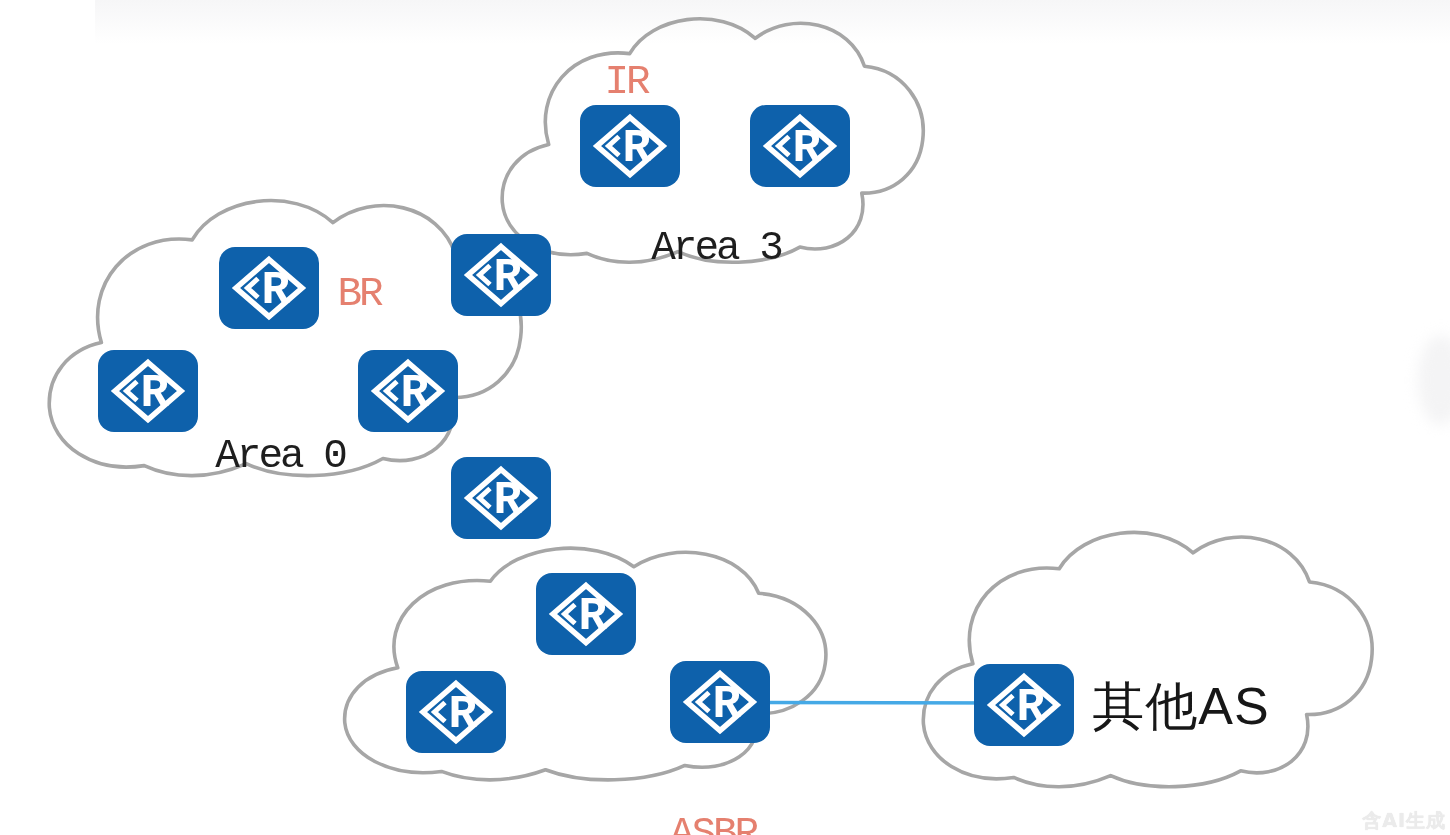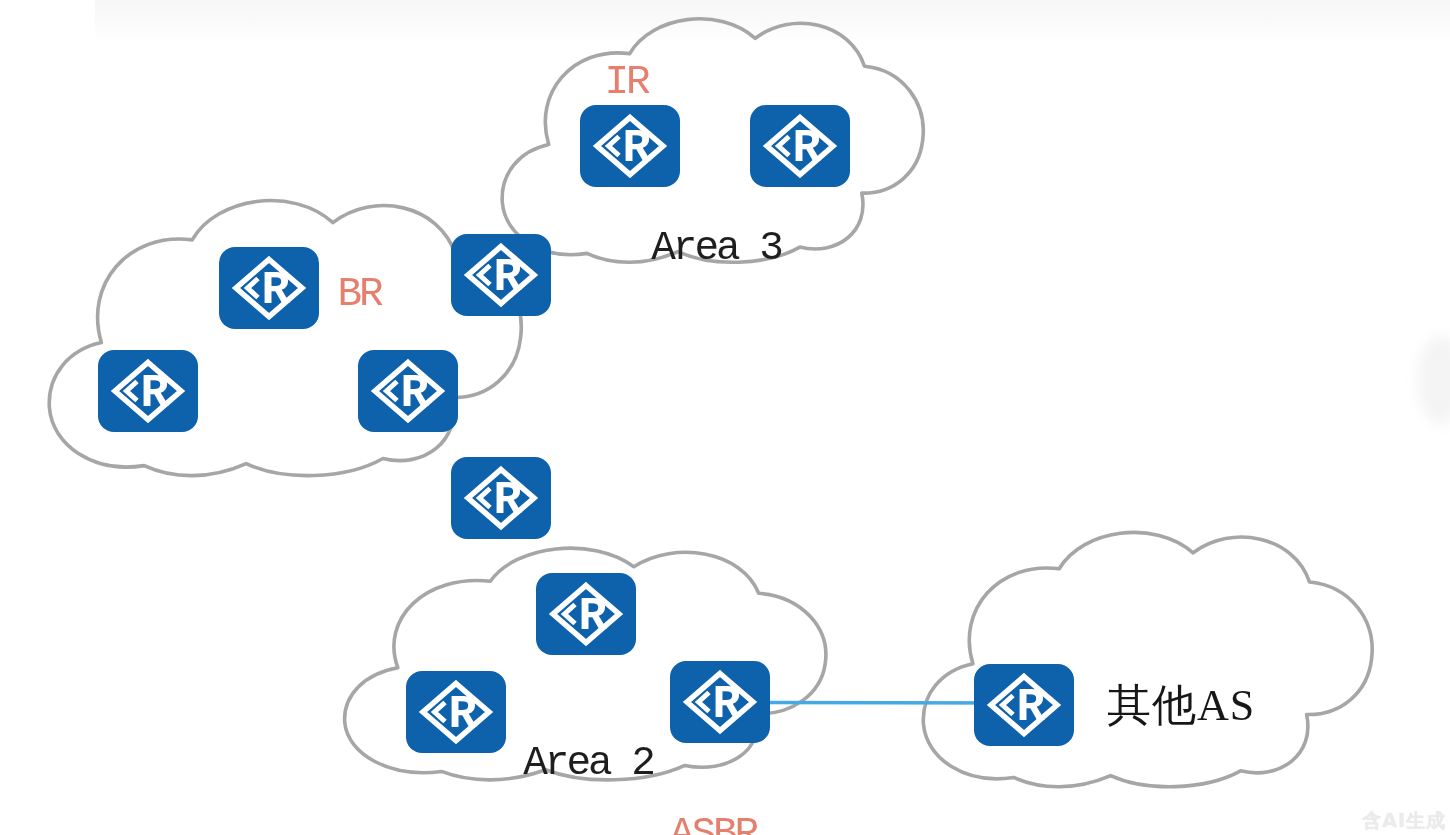--- a/index.html
+++ b/index.html
@@ -5,21 +5,21 @@
   html,body{margin:0;padding:0;background:#ffffff;}
   .stage{position:relative;width:1450px;height:835px;background:#ffffff;overflow:hidden;
          font-family:"Liberation Sans",sans-serif;}
   .top-haze{position:absolute;left:95px;top:0;right:0;height:44px;
             background:linear-gradient(#f6f6f7,rgba(255,255,255,0));pointer-events:none;}
   .edge-smudge{position:absolute;left:1418px;top:335px;width:46px;height:90px;
                background:#f4f4f5;border-radius:50%;filter:blur(7px);}
   svg{position:absolute;left:0;top:0;}
   .lbl{position:absolute;transform:translate(-50%,-50%);white-space:nowrap;line-height:1;margin-top:12px;}
   .area-label{font-family:"Liberation Mono",monospace;font-size:41px;letter-spacing:-3px;color:#1e1e1e;}
-  .cjk-label{font-family:Liberation Serif, serif;font-size:44px;letter-spacing:1px;color:#171717;}
+  .cjk-label{font-family:Liberation Sans, sans-serif;font-size:52px;letter-spacing:1px;color:#171717;}
   .role-label{font-family:"Liberation Mono",monospace;font-size:41px;letter-spacing:-3px;color:#e5806f;}
   .watermark{position:absolute;right:4px;bottom:1px;transform:none;
              font-family:"DejaVu Sans",sans-serif;font-weight:700;font-size:19px;
              color:#ebebeb;letter-spacing:1px;text-shadow:0 0 1px #e0e0e0;}
 </style>
 </head>
 <body>
 
 <div class="stage">
   <div class="top-haze"></div>
@@ -93,21 +93,21 @@
       </g>
       <g transform="translate(1024 705)">
         <rect x="-50" y="-41" width="100" height="82" rx="16" fill="#0e61ab"></rect>
         <path d="M 0,-28.5 L 33,0 L 0,28.5 L -33,0 Z" fill="none" stroke="#ffffff" stroke-width="5.5"></path>
         <path d="M -11,-9.5 L -21.5,0 L -11,9.5" fill="none" stroke="#ffffff" stroke-width="5" stroke-linejoin="miter"></path>
         <text x="6.5" y="14.5" text-anchor="middle" fill="#ffffff" font-family="&quot;Liberation Mono&quot;, monospace" font-size="47" font-weight="bold">R</text>
       </g>
     </svg>
 
   <div class="lbl area-label" style="left:716px;top:236px">Area 3</div>
-  <div class="lbl area-label" style="left:588px;top:751px">Area 2</div>
+  <div class="lbl area-label" style="left:280px;top:444px">Area 0</div>
   <div class="lbl cjk-label" style="left:1181px;top:694px">其他AS</div>
 
   <div class="lbl role-label" style="left:626px;top:70px">IR</div>
   <div class="lbl role-label" style="left:359px;top:282px">BR</div>
   <div class="lbl role-label" style="left:713px;top:822px">ASBR</div>
 
   <div class="watermark">含AI生成</div>
 </div>
 
 </body></html>

